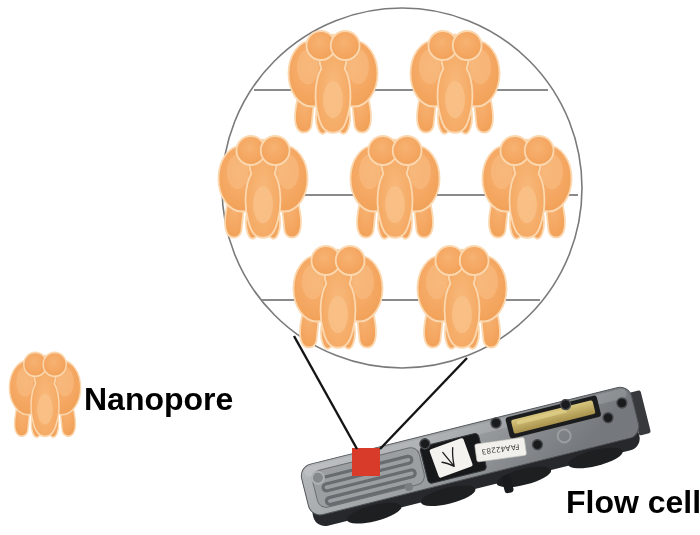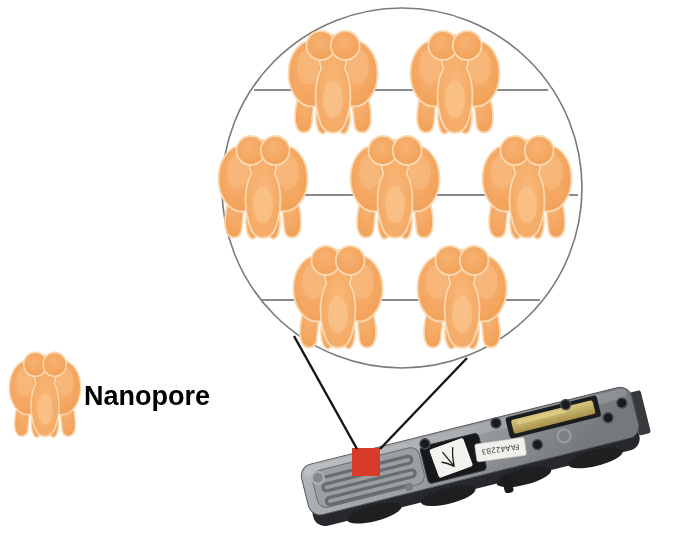--- a/index.html
+++ b/index.html
@@ -1,19 +1,19 @@
 <!DOCTYPE html>
 <html><head>
 <meta charset="utf-8">
 <style>
   html,body{margin:0;padding:0;background:#fff;}
   .stage{position:relative;width:700px;height:535px;background:#ffffff;overflow:hidden;
          font-family:"Liberation Sans",sans-serif;}
   .stage svg{position:absolute;left:0;top:0;}
-  .lbl{position:absolute;font-weight:700;font-size:27px;line-height:1;color:#000;white-space:nowrap;}
+  .lbl{position:absolute;font-weight:700;font-size:32px;line-height:1;color:#000;white-space:nowrap;}
   .lbl-nanopore{left:84px;top:383px;}
   .lbl-flowcell{left:566px;top:486px;}
   .np{stroke:#fbd8b0;stroke-width:2;stroke-linejoin:round;}
 </style>
 </head>
 <body>
 
 <div class="stage">
   <svg width="700" height="535" viewBox="0 0 700 535">
     <defs>
@@ -115,13 +115,14 @@
 
     <rect x="352" y="448" width="28" height="28" fill="#d93b2b"></rect>
 
     <g stroke-width="2.4" stroke="#141414">
       <line x1="294" y1="336" x2="357" y2="449"></line>
       <line x1="467" y1="358" x2="380" y2="449"></line>
     </g>
   </svg>
 
   <div class="lbl lbl-nanopore">Nanopore</div>
+  <div class="lbl lbl-flowcell">Flow cell</div>
 </div>
 
 </body></html>

